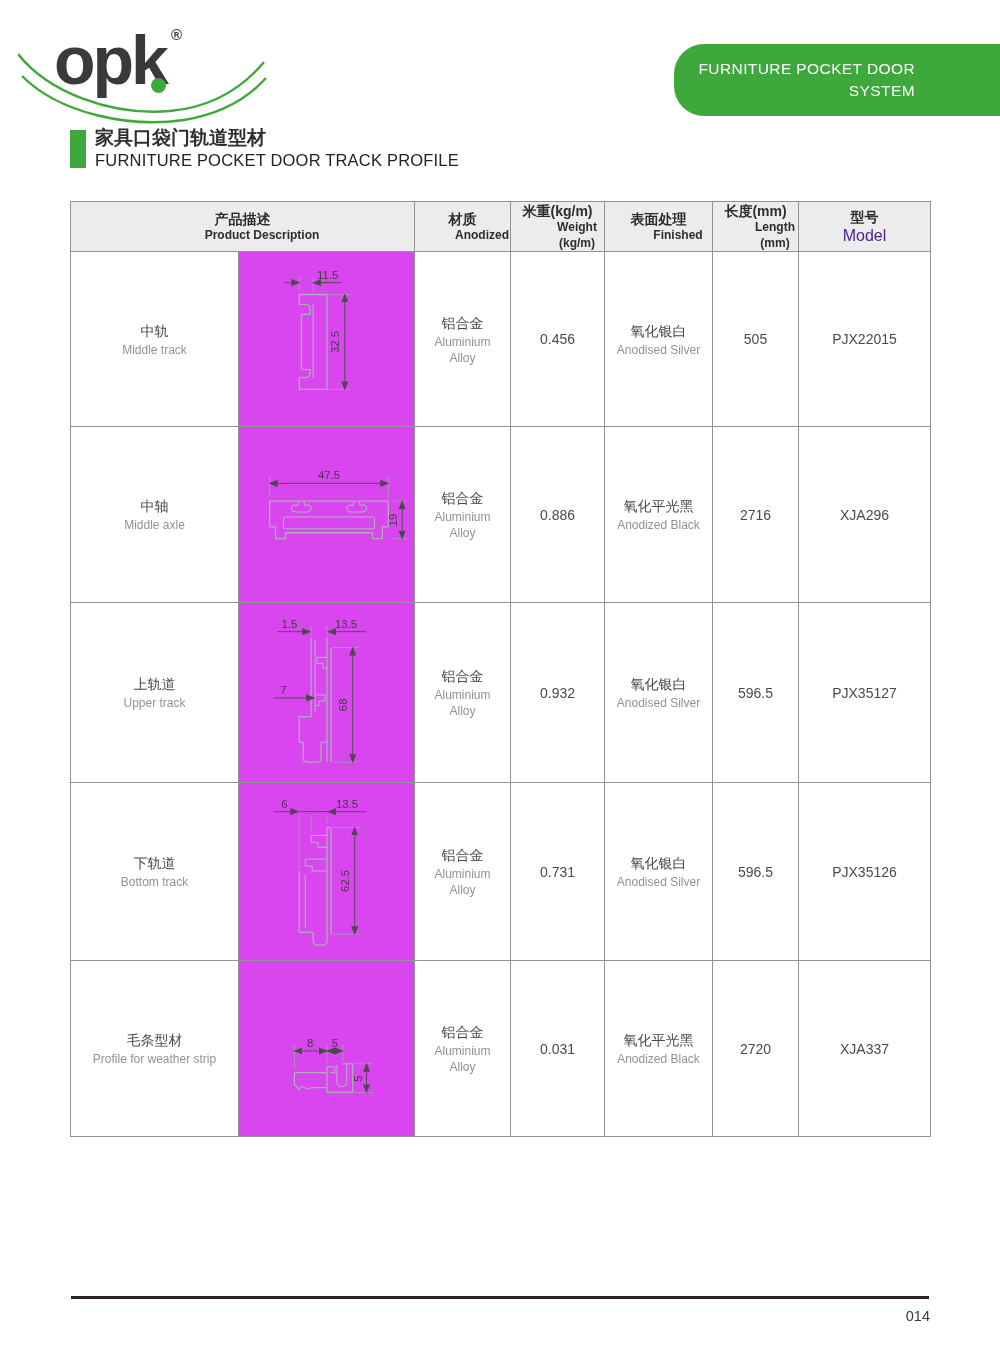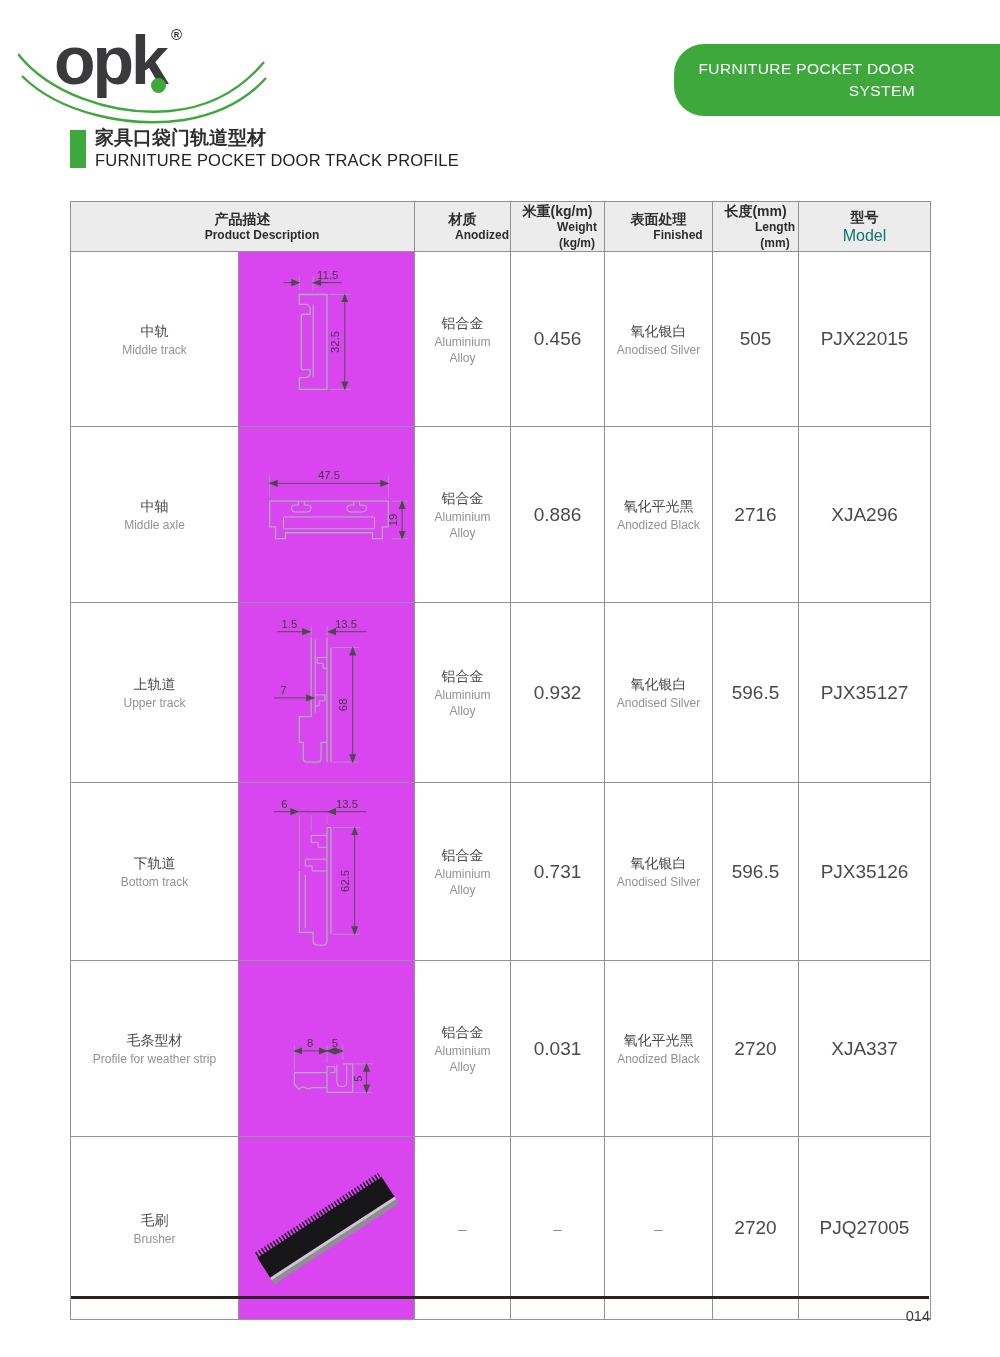--- a/index.html
+++ b/index.html
@@ -25,24 +25,24 @@
   #sectitle .bullet{width:16px;height:38px;background:#3fa83c;margin-right:9px;margin-top:2px;}
   #sectitle .zh{font-size:19px;font-weight:bold;color:#2f2f2f;line-height:1.05;}
   #sectitle .en{font-size:16.5px;font-weight:normal;color:#222;margin-top:3px;letter-spacing:.2px;}
 
   
   #spec{position:absolute;left:70px;top:201px;width:860px;border-collapse:collapse;table-layout:fixed;border-radius:32px;}
   #spec td,#spec th{border:1px solid #8f9396;text-align:center;vertical-align:middle;padding:0;}
   #spec thead th{background:#ececec;height:45px;}
   .hzh{font-size:14px;font-weight:bold;color:#2d2d2d;line-height:1.3;}
   .hen{font-size:12px;font-weight:bold;color:#2d2d2d;line-height:1.3;padding-left:39px;}
-  .hen-model{font-size:16px;font-weight:normal;color:#0f766e;line-height:1.25;}
+  .hen-model{font-size:16px;font-weight:normal;color:#4c1d95;line-height:1.25;}
   .zhname{font-size:14px;color:#4a4a4a;line-height:1.5;}
   .enname{font-size:12px;color:#929292;line-height:1.35;}
-  .val{font-size:19px;color:#4a4a4a;}
+  .val{font-size:14px;color:#4a4a4a;}
   .dash{font-size:15px;color:#8a8a8a;}
   .diagcell{background:#d946ef;}
 
   
   .p{fill:none;stroke:#a9aeb2;stroke-width:1.3;}
   .p2{fill:none;stroke:#b2b7bb;stroke-width:1;}
   .e{fill:none;stroke:#a0a5a9;stroke-width:.8;}
   .d{fill:none;stroke:#4a4a4a;stroke-width:.9;}
   text.dim{font-size:11.5px;fill:#3e3e3e;font-family:"Liberation Sans","DejaVu Sans",sans-serif;}
 
@@ -290,41 +290,20 @@
         </td>
         <td class="val">0.031</td>
         <td>
           <div class="zhname">氧化平光黑</div>
           <div class="enname">Anodized Black</div>
         </td>
         <td class="val">2720</td>
         <td class="val">XJA337</td>
       </tr>
 
-      <tr>
-        <td style="height:180px">
-          <div class="zhname">毛刷</div>
-          <div class="enname">Brusher</div>
-        </td>
-        <td class="diagcell">
-          <svg width="174" height="178" viewBox="0 0 176 178">
-            <g transform="rotate(-33 88 92)">
-              <line x1="14" y1="76" x2="162" y2="76" stroke="#17171a" stroke-width="7" stroke-dasharray="1.5 2"></line>
-              <rect x="13" y="78" width="150" height="24" fill="#17171a"></rect>
-              <rect x="13" y="102" width="150" height="3" fill="#c9c9cc"></rect>
-              <rect x="13" y="105" width="150" height="5" fill="#8f8f93"></rect>
-            </g>
-          </svg>
-        </td>
-        <td class="dash">–</td>
-        <td class="dash">–</td>
-        <td class="dash">–</td>
-        <td class="val">2720</td>
-        <td class="val">PJQ27005</td>
-      </tr>
 
     </tbody>
   </table>
 
   <div id="footrule"></div>
   <div id="pagenum">014</div>
 
 </div>
 
 </body></html>

